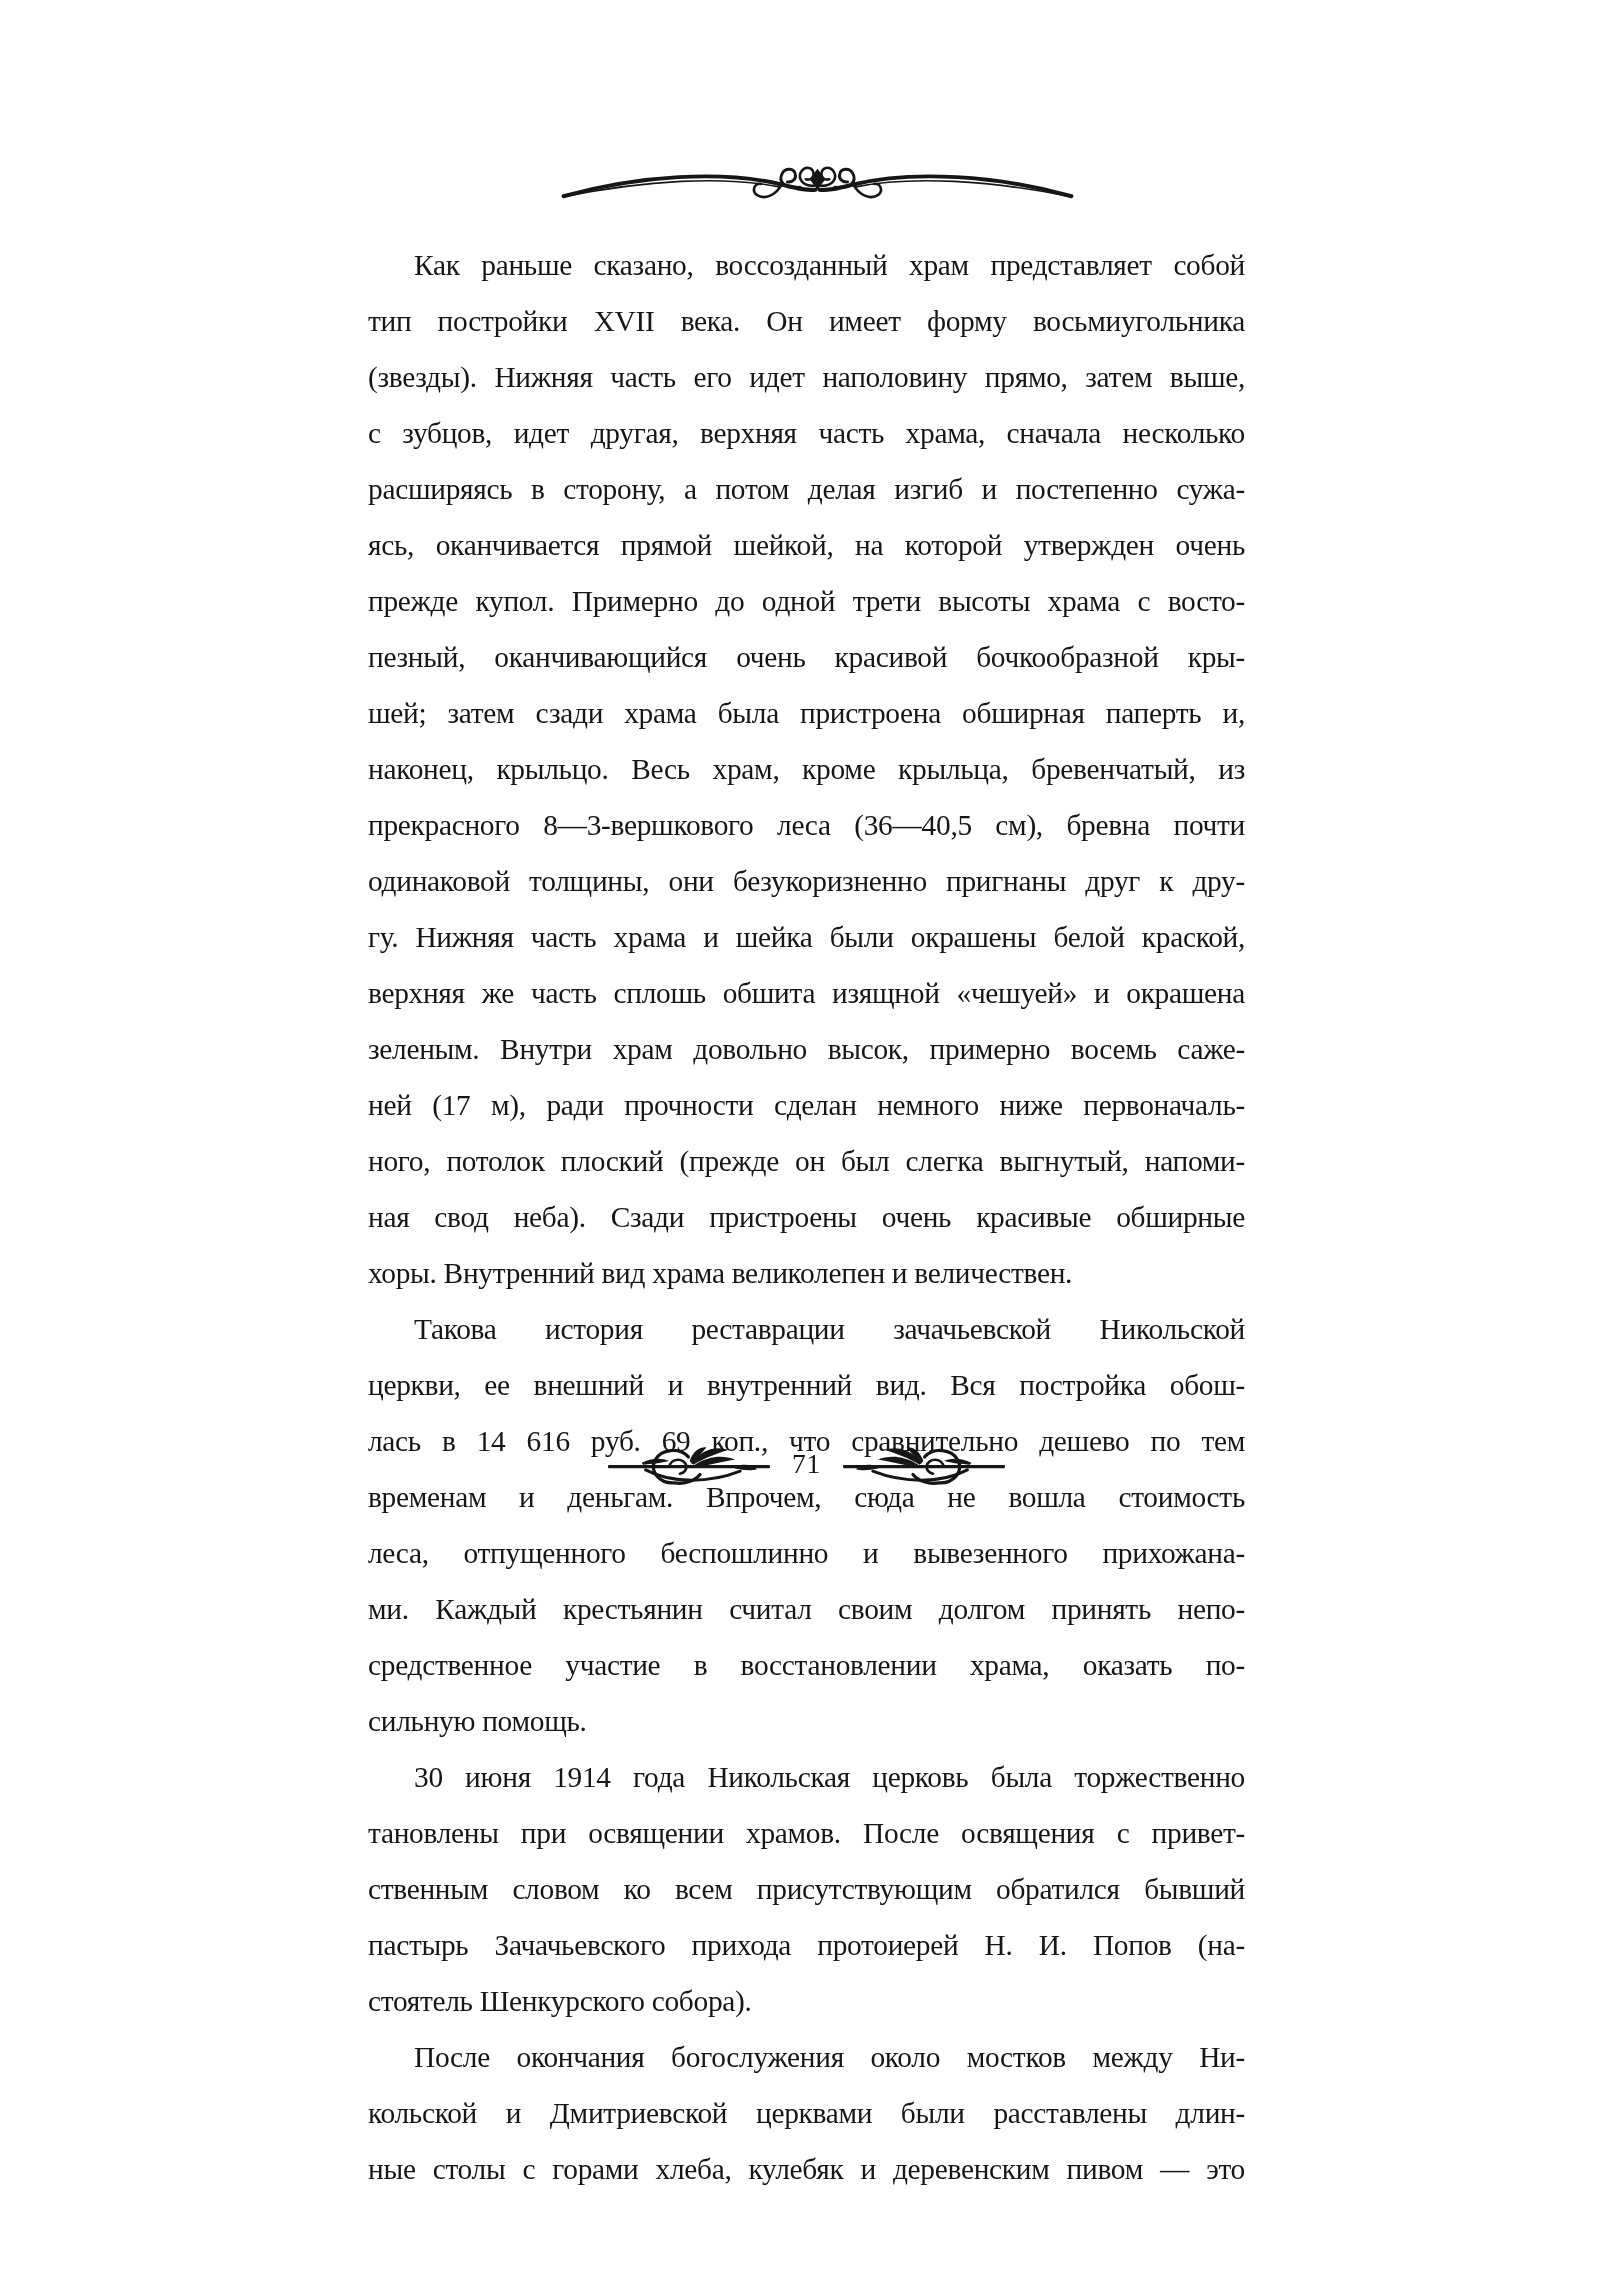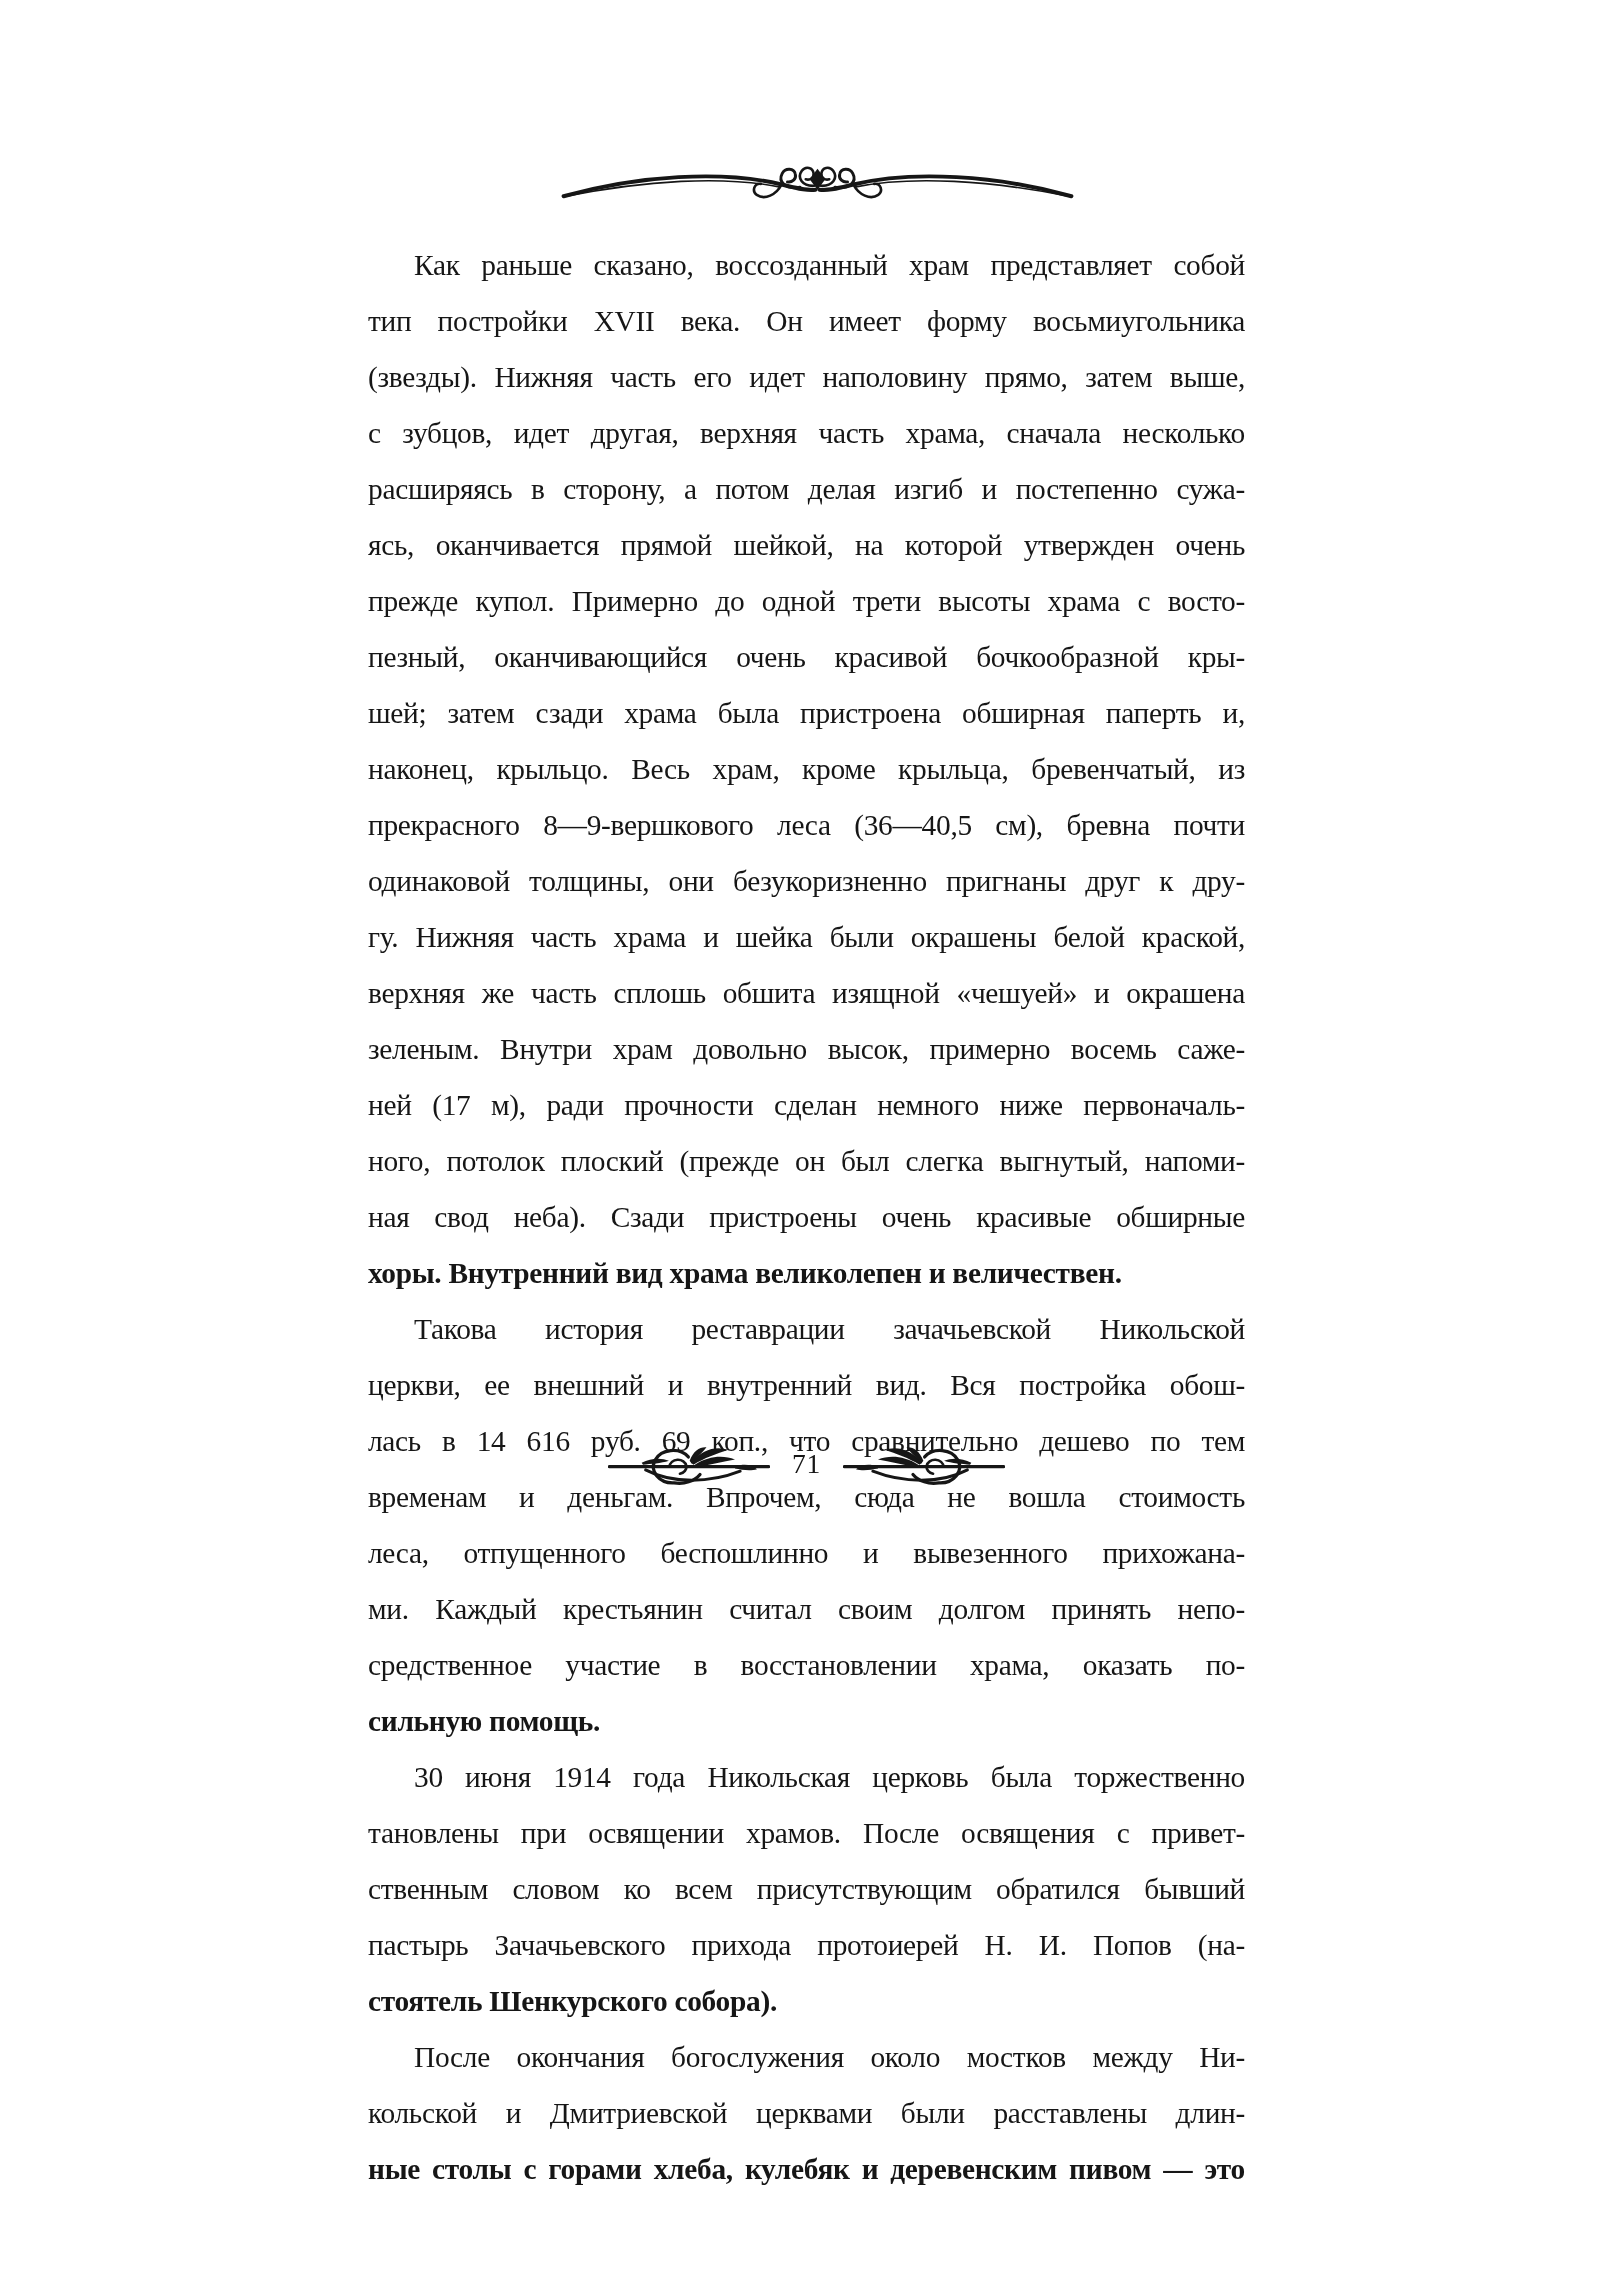--- a/index.html
+++ b/index.html
@@ -38,21 +38,21 @@
     letter-spacing: -0.3px;
     color: var(--ink);
   }
   .paragraph { margin: 0; }
   .line {
     text-align: justify;
     text-align-last: justify;
     white-space: normal;
     margin-top: 24px;
   }
-  .line.lastline { text-align-last: left; font-weight: bold; }
+  .line.lastline { text-align-last: left; }
   .line.lastline.fulljust { text-align-last: justify; }
   .line.firstline { text-indent: 46px; }
   .page-footer {
     position: absolute;
     left: 368px;
     top: 1440px;
     width: 877px;
     height: 52px;
     display: flex;
     align-items: center;
@@ -104,21 +104,21 @@
         <div class="line firstline">Как раньше сказано, воссозданный храм представляет собой</div>
         <div class="line">тип постройки XVII века. Он имеет форму восьмиугольника</div>
         <div class="line">(звезды). Нижняя часть его идет наполовину прямо, затем выше,</div>
         <div class="line">с зубцов, идет другая, верхняя часть храма, сначала несколько</div>
         <div class="line">расширяясь в сторону, а потом делая изгиб и постепенно сужа-</div>
         <div class="line">ясь, оканчивается прямой шейкой, на которой утвержден очень</div>
         <div class="line">прежде купол. Примерно до одной трети высоты храма с восто-</div>
         <div class="line">пезный, оканчивающийся очень красивой бочкообразной кры-</div>
         <div class="line">шей; затем сзади храма была пристроена обширная паперть и,</div>
         <div class="line">наконец, крыльцо. Весь храм, кроме крыльца, бревенчатый, из</div>
-        <div class="line">прекрасного 8—9-вершкового леса (36—40,5 см), бревна почти</div>
+        <div class="line">прекрасного 8—3-вершкового леса (36—40,5 см), бревна почти</div>
         <div class="line">одинаковой толщины, они безукоризненно пригнаны друг к дру-</div>
         <div class="line">гу. Нижняя часть храма и шейка были окрашены белой краской,</div>
         <div class="line">верхняя же часть сплошь обшита изящной «чешуей» и окрашена</div>
         <div class="line">зеленым. Внутри храм довольно высок, примерно восемь саже-</div>
         <div class="line">ней (17 м), ради прочности сделан немного ниже первоначаль-</div>
         <div class="line">ного, потолок плоский (прежде он был слегка выгнутый, напоми-</div>
         <div class="line">ная свод неба). Сзади пристроены очень красивые обширные</div>
         <div class="line lastline">хоры. Внутренний вид храма великолепен и величествен.</div>
       </div>
       <div class="paragraph">

